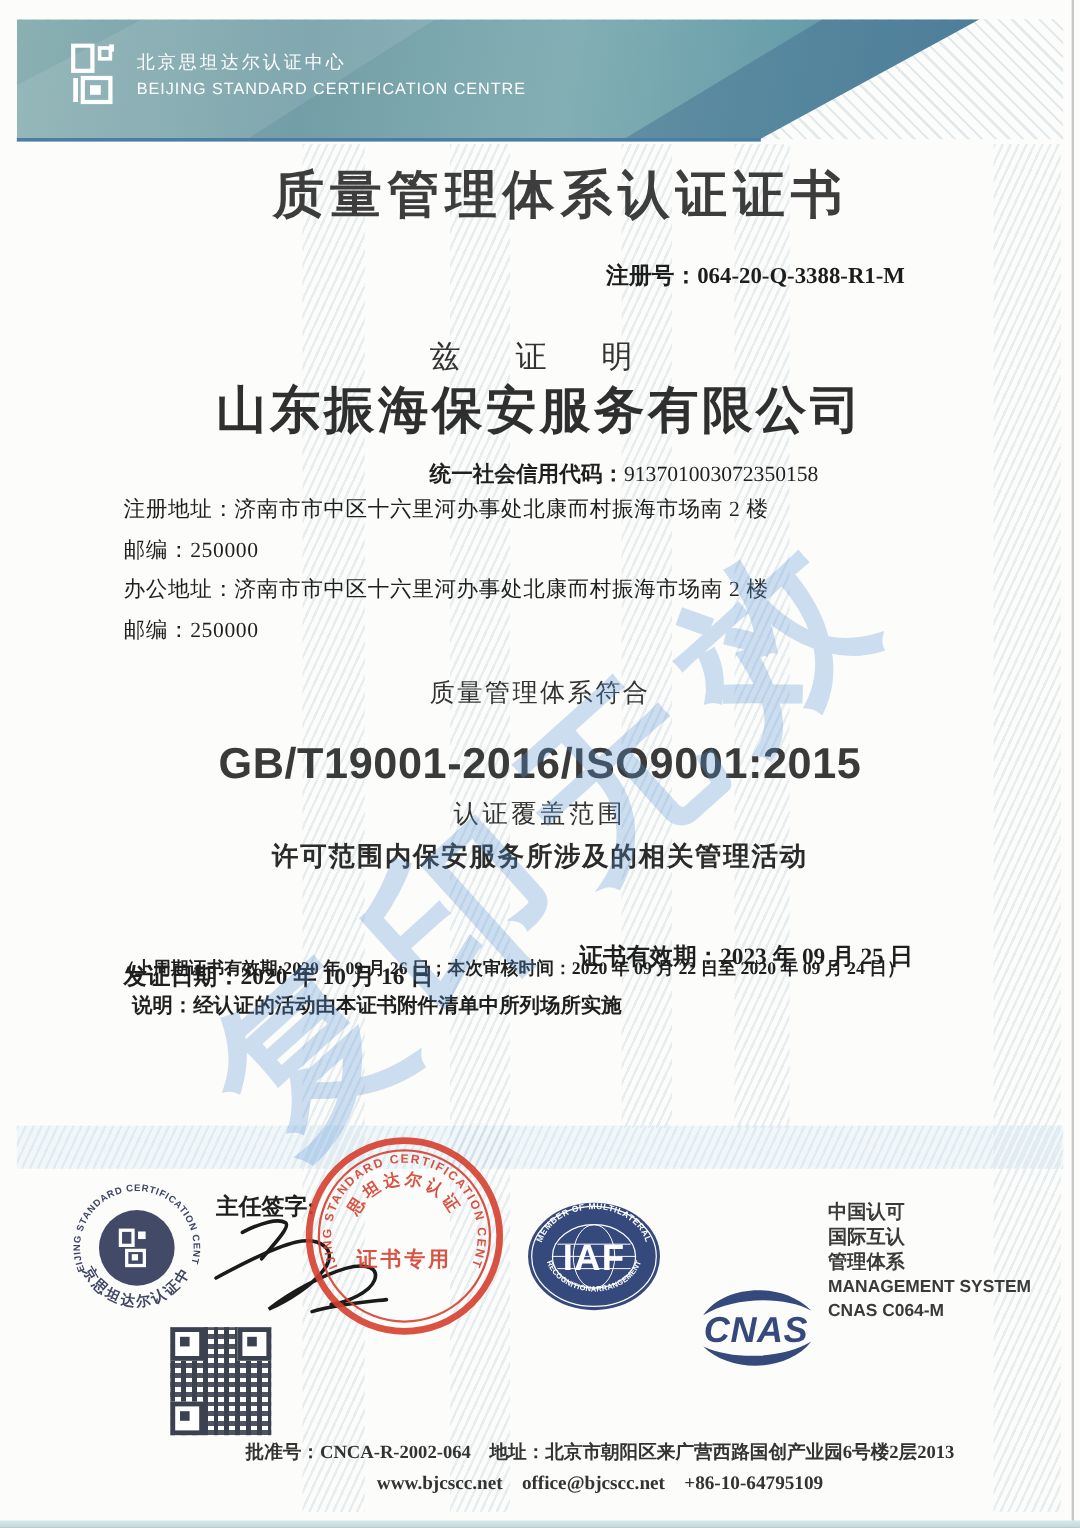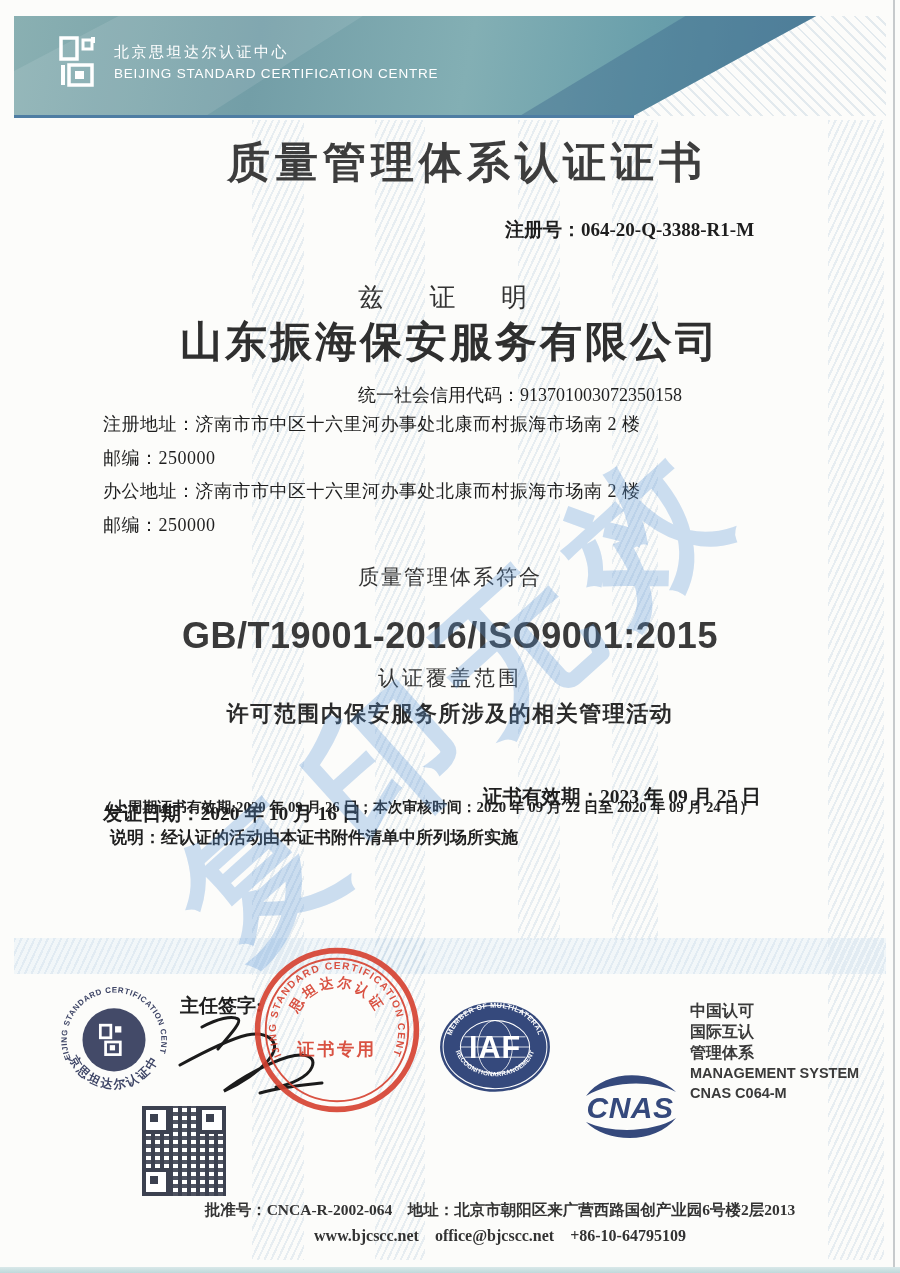--- a/index.html
+++ b/index.html
@@ -36,21 +36,21 @@
   .brand-en{font-size:13.5px;letter-spacing:.8px;}
   
   .cert-title{position:absolute;left:0;top:134px;width:100%;text-align:center;
     font-size:43px;font-weight:700;letter-spacing:5px;color:#3d3d3d;padding-left:17px;}
   .reg-line{position:absolute;left:505px;top:217px;font-size:19px;font-weight:700;color:#1d1d1d;}
   .statement{position:absolute;left:0;top:280px;width:100%;text-align:center;
     font-size:26px;letter-spacing:15px;color:#333;font-family:Liberation Mono, monospace;}
   .company{position:absolute;left:0;top:314px;width:100%;text-align:center;
     font-size:42px;font-weight:600;letter-spacing:3px;color:#2f2f2f;}
   .credit{position:absolute;left:358px;top:383px;font-size:18px;color:#1f1f1f;}
-  .credit .lab{font-weight:400;}
+  .credit .lab{font-weight:700;}
   .addr{position:absolute;left:103px;font-size:18px;color:#1f1f1f;letter-spacing:.5px;}
   
   .conform{position:absolute;left:0;top:563px;width:100%;text-align:center;
     font-size:21px;letter-spacing:2px;color:#333;}
   .std-code{position:absolute;left:0;top:615px;width:100%;text-align:center;
     font-family:"Liberation Sans","DejaVu Sans",sans-serif;
     font-size:36px;font-weight:700;letter-spacing:.5px;color:#3a3a3a;}
   .scope-title{position:absolute;left:0;top:664px;width:100%;text-align:center;
     font-size:21px;letter-spacing:3px;color:#333;}
   .scope{position:absolute;left:0;top:699px;width:100%;text-align:center;

